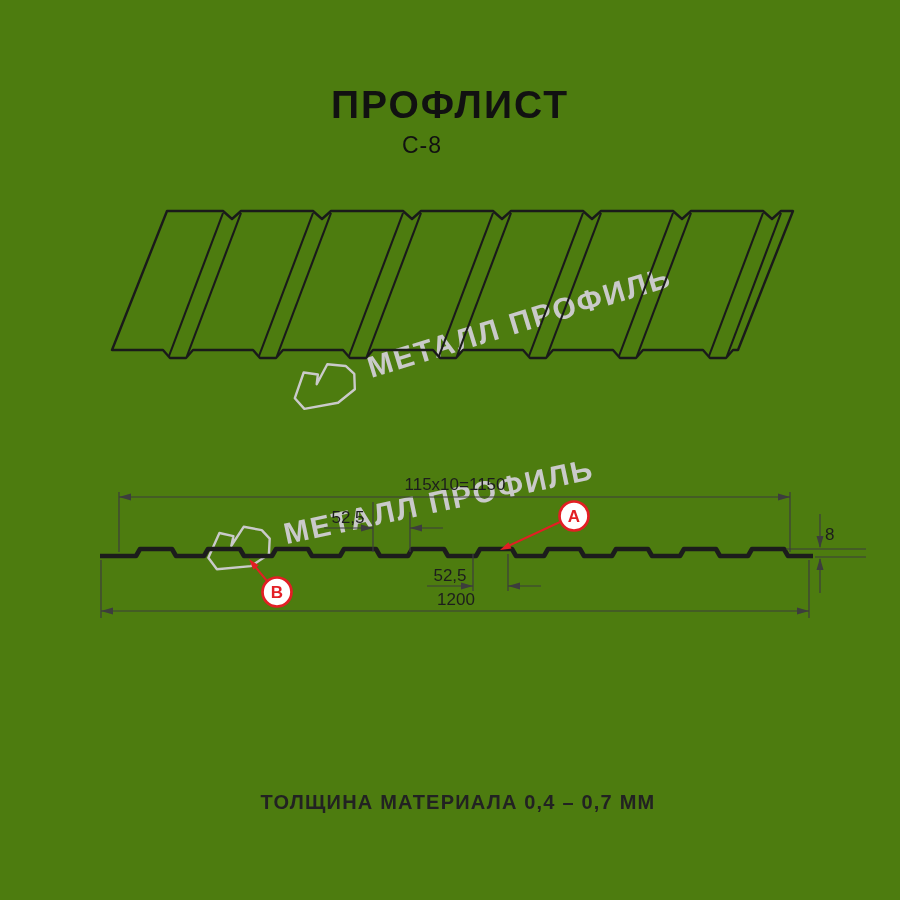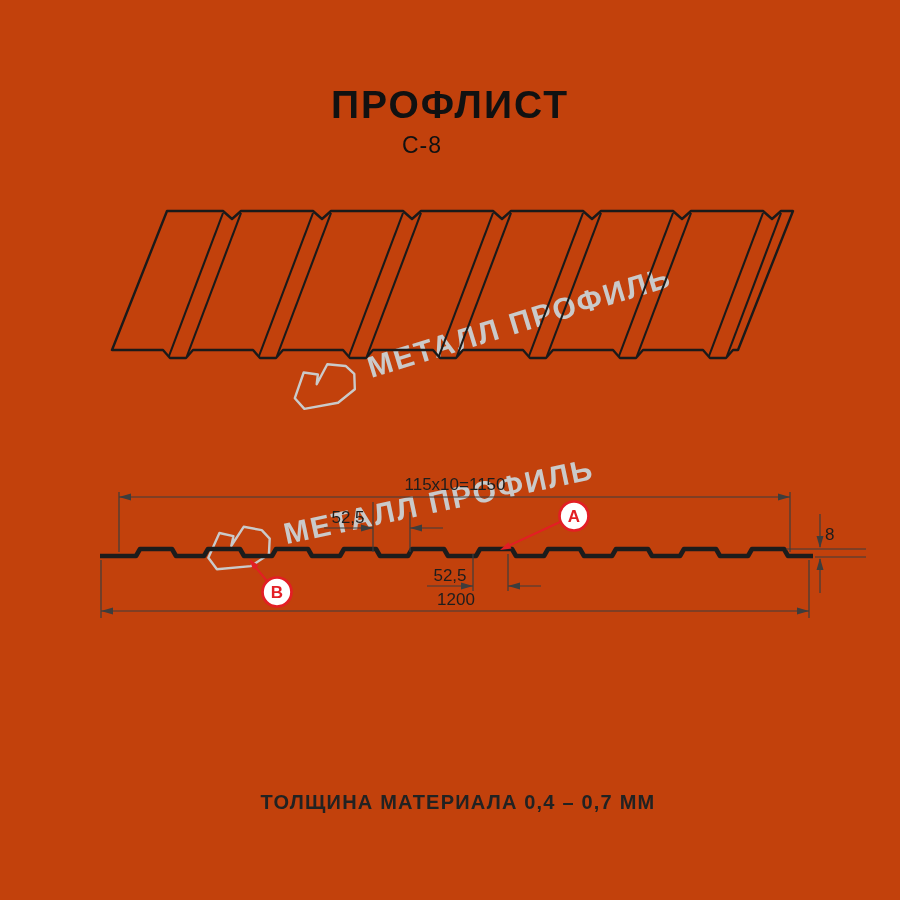--- a/index.html
+++ b/index.html
@@ -1,17 +1,17 @@
 <!DOCTYPE html>
 <html><head>
 <meta charset="utf-8">
 <style>
   html,body{margin:0;padding:0;background:#ffffff;}
   #canvas{
-    position:relative;width:900px;height:900px;background:#c2410c;overflow:hidden;
+    position:relative;width:900px;height:900px;background:#4d7c0f;overflow:hidden;
     font-family:"Liberation Sans", sans-serif;
   }
   .title{
     position:absolute;top:83px;left:0;width:900px;text-align:center;
     font-size:39px;font-weight:bold;letter-spacing:2px;color:#111111;
   }
   .model{
     position:absolute;top:132px;left:0;width:844px;text-align:center;
     font-size:23px;font-weight:normal;letter-spacing:1px;color:#111111;
   }

